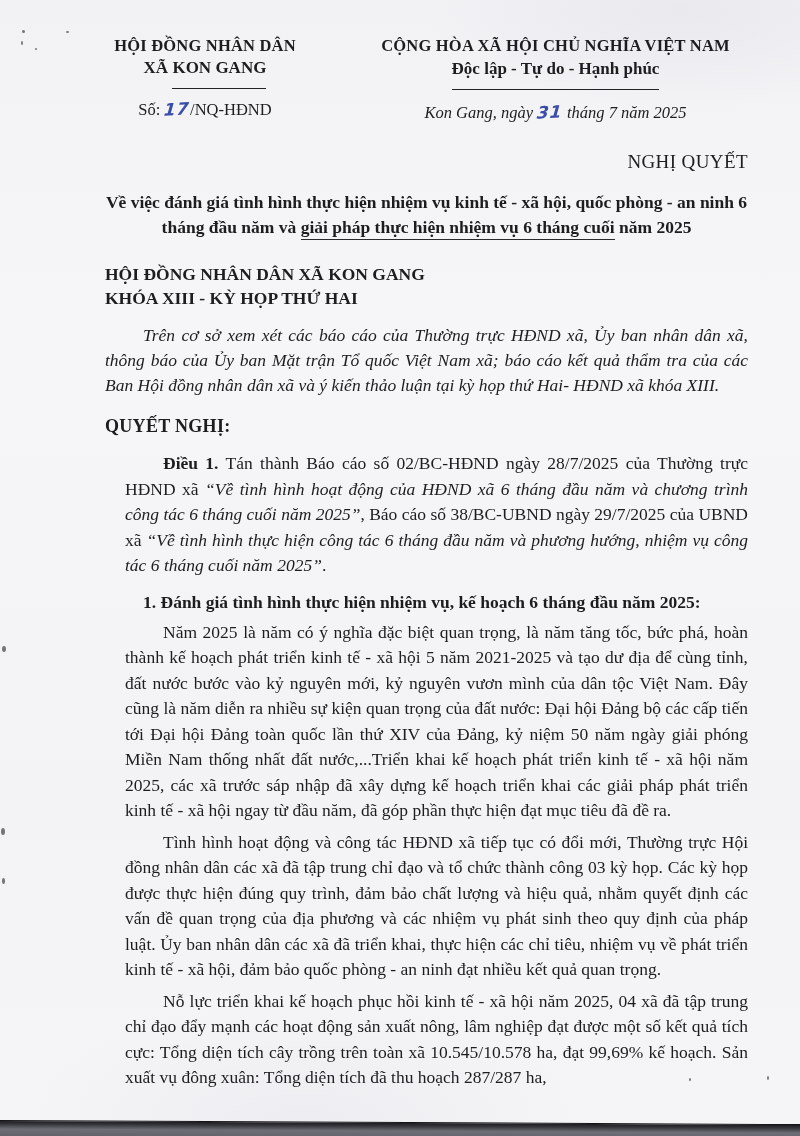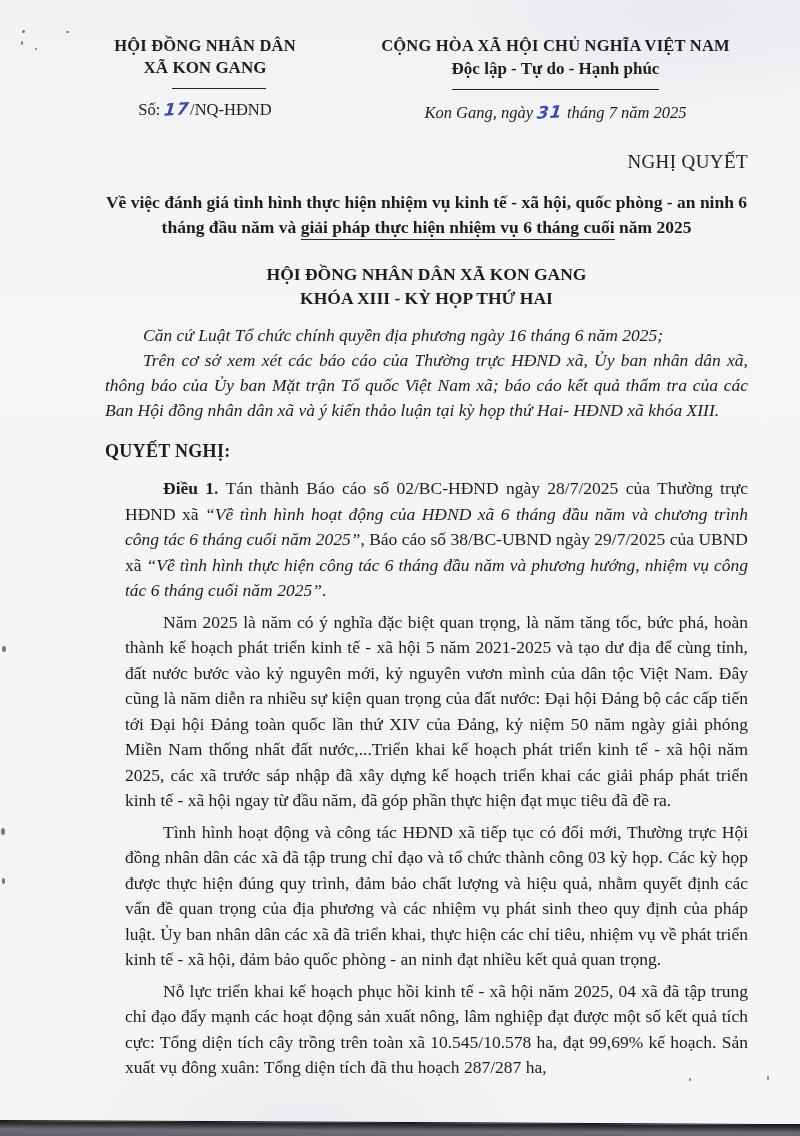--- a/index.html
+++ b/index.html
@@ -23,21 +23,21 @@
   .nat2{font-weight:bold;font-size:17px;margin-top:3px;}
   .date{font-style:italic;font-size:16.5px;margin-top:12px;}
   .ink-blue{
     color:#3a4da8;font-family:"DejaVu Sans",sans-serif;font-style:italic;font-weight:600;
     display:inline-block;transform:skewX(-8deg) rotate(-3deg);font-size:17px;letter-spacing:1px;
   }
   
   .title{ text-align:right;font-weight:normal;font-size:19px;margin-top:28px;letter-spacing:.4px;}
   .subject{text-align:center;font-weight:bold;font-size:17.5px;line-height:24.5px;margin-top:17px;}
   .subject .u-part{display:inline;border-bottom:1.8px solid #2a2a2e;padding-bottom:2px;}
-  .issuer{text-align:center;font-weight:bold;font-size:17.5px;line-height:23.5px;margin-top:24px;}
+  .issuer{text-align:left;font-weight:bold;font-size:17.5px;line-height:23.5px;margin-top:24px;}
   
   p{margin:0;}
   .preamble p{font-style:italic;font-size:17.5px;line-height:25px;text-indent:38px;text-align:justify;}
   .preamble{margin-top:13px;}
   .resolve{text-align:left;font-weight:bold;font-size:18px;margin:18px 0 14px 0;letter-spacing:.3px;}
   .body-p{font-size:17.5px;line-height:25.5px;text-indent:38px;text-align:justify;margin-left:20px;}
   .article{margin-top:3px;}
   .sec-head{font-weight:bold;font-size:17.5px;text-indent:38px;margin-top:11px;line-height:24px;}
   .para{margin-top:6px;}
   .b{font-weight:bold;}
@@ -83,28 +83,28 @@
 
     <div class="title">NGHỊ QUYẾT</div>
     <div class="subject"><span>Về việc đánh giá tình hình thực hiện nhiệm vụ kinh tế - xã hội, quốc phòng - an ninh 6 tháng đầu năm và </span><span class="u-part">giải pháp thực hiện nhiệm vụ 6 tháng cuối</span><span> năm 2025</span></div>
 
     <div class="issuer">
       <div>HỘI ĐỒNG NHÂN DÂN XÃ KON GANG</div>
       <div>KHÓA XIII - KỲ HỌP THỨ HAI</div>
     </div>
 
     <div class="preamble">
-      <p>Căn cứ Luật Tổ chức chính quyền địa phương ngày 16 tháng 6 năm 2025;</p>
       <p>Trên cơ sở xem xét các báo cáo của Thường trực HĐND xã, Ủy ban nhân dân xã, thông báo của Ủy ban Mặt trận Tổ quốc Việt Nam xã; báo cáo kết quả thẩm tra của các Ban Hội đồng nhân dân xã và ý kiến thảo luận tại kỳ họp thứ Hai- HĐND xã khóa XIII.</p>
     </div>
 
     <div class="resolve">QUYẾT NGHỊ:</div>
 
     <p class="body-p article"><span class="b">Điều 1.</span><span> Tán thành Báo cáo số 02/BC-HĐND ngày 28/7/2025 của Thường trực HĐND xã </span><span class="i">“Về tình hình hoạt động của HĐND xã 6 tháng đầu năm và chương trình công tác 6 tháng cuối năm 2025”</span><span>, Báo cáo số 38/BC-UBND ngày 29/7/2025 của UBND xã </span><span class="i">“Về tình hình thực hiện công tác 6 tháng đầu năm và phương hướng, nhiệm vụ công tác 6 tháng cuối năm 2025”</span><span>.</span></p>
 
+    <div class="sec-head">1. Đánh giá tình hình thực hiện nhiệm vụ, kế hoạch 6 tháng đầu năm 2025:</div>
 
     <p class="body-p para">Năm 2025 là năm có ý nghĩa đặc biệt quan trọng, là năm tăng tốc, bức phá, hoàn thành kế hoạch phát triển kinh tế - xã hội 5 năm 2021-2025 và tạo dư địa để cùng tỉnh, đất nước bước vào kỷ nguyên mới, kỷ nguyên vươn mình của dân tộc Việt Nam. Đây cũng là năm diễn ra nhiều sự kiện quan trọng của đất nước: Đại hội Đảng bộ các cấp tiến tới Đại hội Đảng toàn quốc lần thứ XIV của Đảng, kỷ niệm 50 năm ngày giải phóng Miền Nam thống nhất đất nước,...Triển khai kế hoạch phát triển kinh tế - xã hội năm 2025, các xã trước sáp nhập đã xây dựng kế hoạch triển khai các giải pháp phát triển kinh tế - xã hội ngay từ đầu năm, đã góp phần thực hiện đạt mục tiêu đã đề ra.</p>
     <p class="body-p para">Tình hình hoạt động và công tác HĐND xã tiếp tục có đổi mới, Thường trực Hội đồng nhân dân các xã đã tập trung chỉ đạo và tổ chức thành công 03 kỳ họp. Các kỳ họp được thực hiện đúng quy trình, đảm bảo chất lượng và hiệu quả, nhằm quyết định các vấn đề quan trọng của địa phương và các nhiệm vụ phát sinh theo quy định của pháp luật. Ủy ban nhân dân các xã đã triển khai, thực hiện các chỉ tiêu, nhiệm vụ về phát triển kinh tế - xã hội, đảm bảo quốc phòng - an ninh đạt nhiều kết quả quan trọng.</p>
     <p class="body-p para">Nỗ lực triển khai kế hoạch phục hồi kinh tế - xã hội năm 2025, 04 xã đã tập trung chỉ đạo đẩy mạnh các hoạt động sản xuất nông, lâm nghiệp đạt được một số kết quả tích cực: Tổng diện tích cây trồng trên toàn xã 10.545/10.578 ha, đạt 99,69% kế hoạch. Sản xuất vụ đông xuân: Tổng diện tích đã thu hoạch 287/287 ha,</p>
 
   </div>
 
   <div class="scan-band"></div>
 
 </div>

